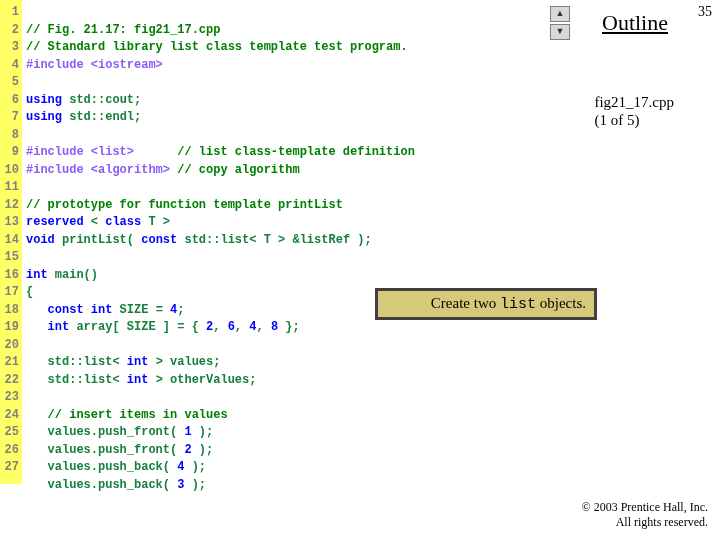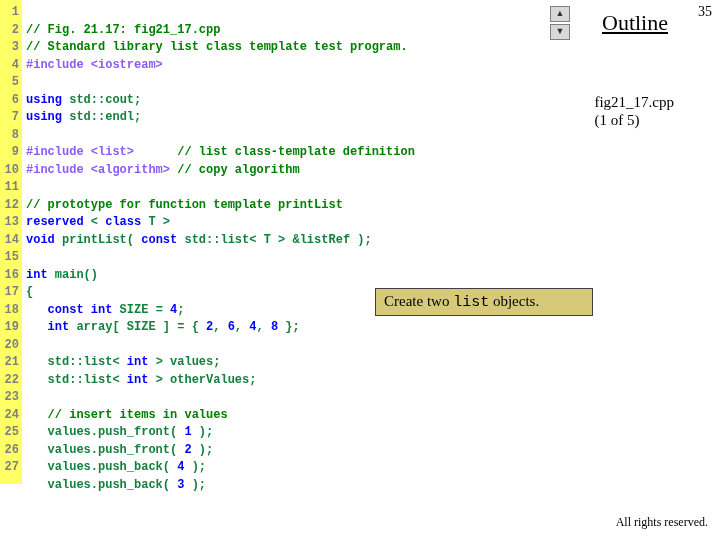--- a/index.html
+++ b/index.html
@@ -80,24 +80,25 @@
     font-size: 9px;
     text-align: center;
     line-height: 13px;
     color: #333;
   }
   .callout {
     position: absolute;
     left: 375px;
     top: 288px;
     width: 200px;
-    border: 1px solid #404040;
+    border: 3px solid #404040;
     background: #d6c97a;
     padding: 4px 8px;
     font: 15px "Times New Roman", serif;
+    text-align: right;
   }
   .callout .mono { font-family: "Courier New", monospace; }
   .footer {
     position: absolute;
     right: 12px;
     bottom: 10px;
     font: 12px "Times New Roman", serif;
     text-align: right;
     line-height: 15px;
   }
@@ -176,15 +177,15 @@
 <span class="blk">   values.push_front( </span><span class="num">2</span><span class="blk"> );</span>
 <span class="blk">   values.push_back( </span><span class="num">4</span><span class="blk"> );</span>
 <span class="blk">   values.push_back( </span><span class="num">3</span><span class="blk"> );</span>
 </div>
 
 <div class="callout">
   <span>Create two </span><span class="mono">list</span><span> objects.</span>
 </div>
 
 <div class="footer">
-  <br>
+  <span>© 2003 Prentice Hall, Inc.</span><br>
   <span>All rights reserved.</span>
 </div>
 
 </body></html>

